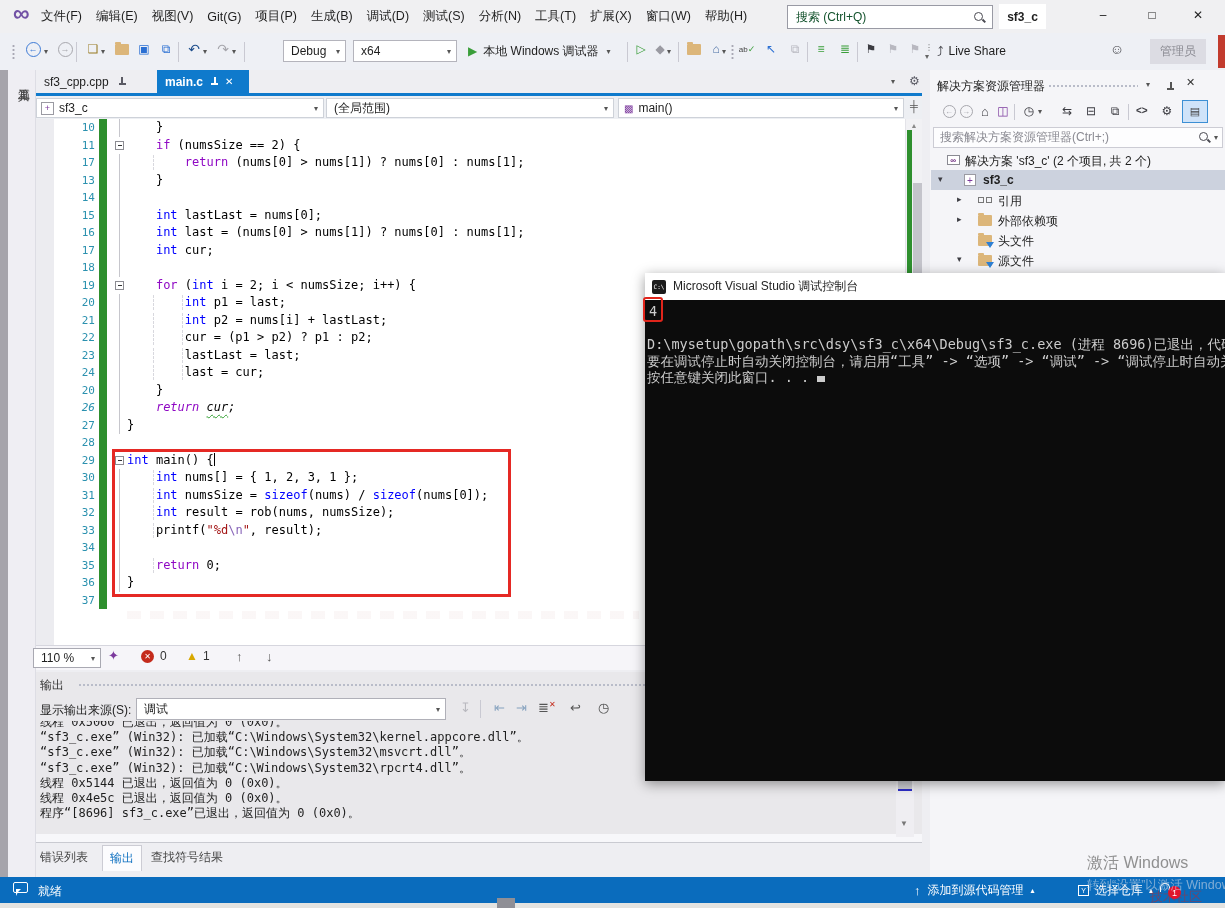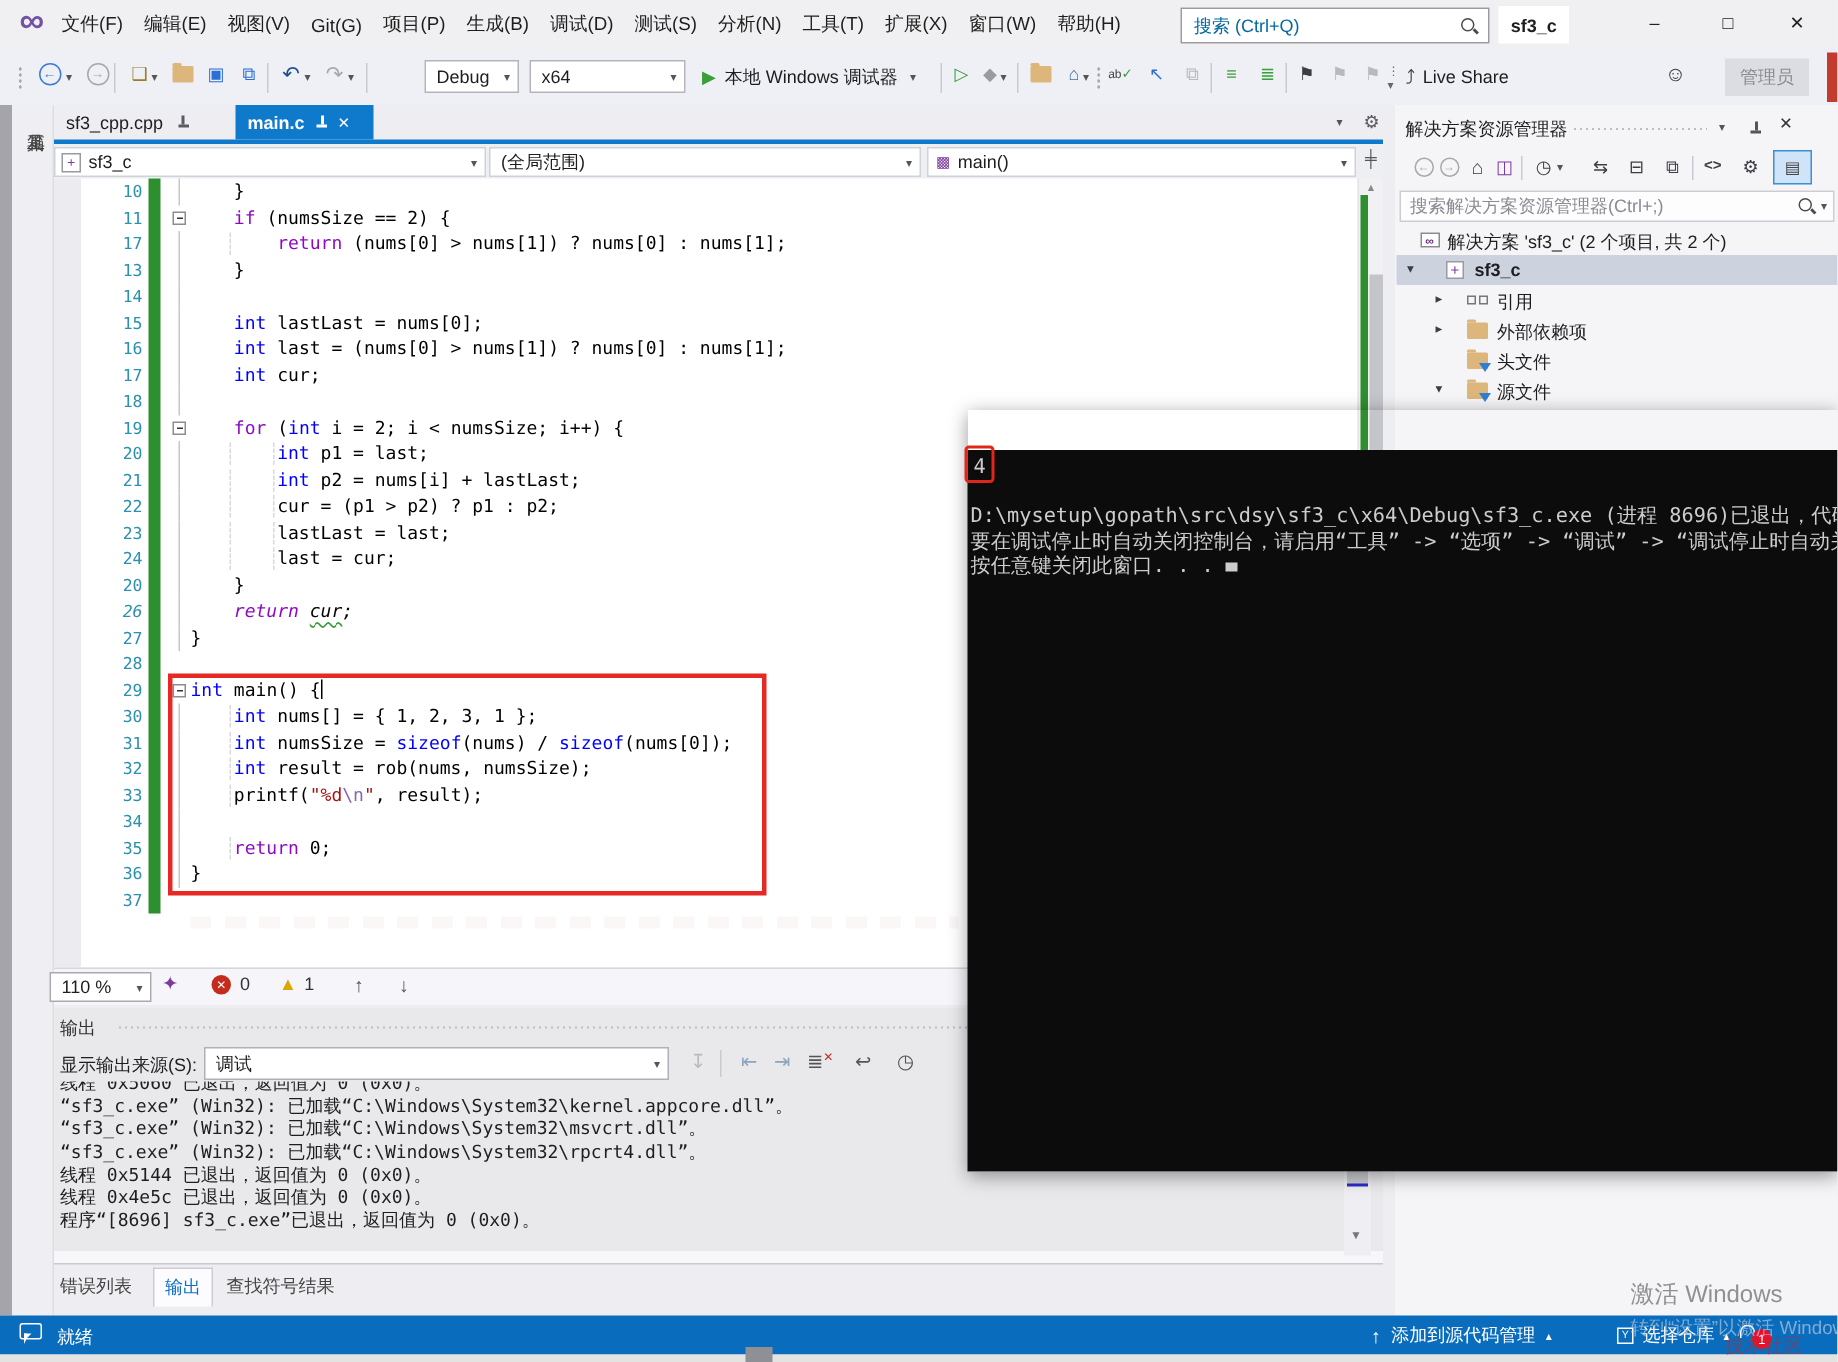--- a/index.html
+++ b/index.html
@@ -63,21 +63,21 @@
         <div class="menu-item">生成(B)</div>
         <div class="menu-item">调试(D)</div>
         <div class="menu-item">测试(S)</div>
         <div class="menu-item">分析(N)</div>
         <div class="menu-item">工具(T)</div>
         <div class="menu-item">扩展(X)</div>
         <div class="menu-item">窗口(W)</div>
         <div class="menu-item">帮助(H)</div>
       </div>
     <div class="abs" style="left:787px;top:5px;width:206px;height:24px;background:#fff;border:1px solid #999aa4;display:flex;align-items:center">
-      <span style="flex:1;padding-left:8px;font-size:12px;color:#0369a1">搜索 (Ctrl+Q)</span>
+      <span style="flex:1;padding-left:8px;font-size:12px;color:#14532d">搜索 (Ctrl+Q)</span>
       <span class="mag" style="margin-right:6px"></span>
     </div>
     <div class="abs" style="left:999px;top:4px;width:47px;height:25px;background:#fff;display:flex;align-items:center;justify-content:center;font-size:12px;font-weight:bold">
         <span>sf3_c</span>
       </div>
     <div class="wbtn" style="left:1096px">–</div>
     <div class="wbtn" style="left:1145px">□</div>
     <div class="wbtn" style="left:1191px">✕</div>
   </div>
 
@@ -512,20 +512,24 @@
     </div>
     <div class="abs" style="left:1160px;top:6px;width:10px;height:9px;border:1.4px solid #fff;border-bottom:none;border-radius:5px 5px 0 0"></div>
     <div class="abs" style="left:1168px;top:9px;width:13px;height:13px;border-radius:50%;background:#e8112d;color:#fff;font-size:9px;display:flex;align-items:center;justify-content:center">
         <span>1</span>
       </div>
   </div>
   <div class="abs" style="left:0;top:903px;width:1225px;height:5px;background:#e3e3e1"></div>
   <div class="abs" style="left:497px;top:898px;width:18px;height:10px;background:#8f8f96"></div>
 
   <div class="abs" style="left:645px;top:273px;width:580px;height:508px;box-shadow:0 3px 12px rgba(0,0,0,.4);z-index:50">
+    <div class="abs" style="left:0;top:0;width:580px;height:27px;background:#fff;display:flex;align-items:center">
+      <span style="margin-left:7px;width:14px;height:14px;background:#1b1b1b;border-radius:2px;color:#fff;font-size:6px;display:inline-flex;align-items:center;justify-content:center;font-family:'DejaVu Sans Mono',monospace">C:\</span>
+      <span style="margin-left:7px;font-size:12px;color:#1e1e1e">Microsoft Visual Studio 调试控制台</span>
+    </div>
     <div class="abs" id="console-body" style="left:0;top:27px;width:580px;height:481px;background:#0c0c0c;overflow:hidden">
         <div class="conline" style="padding-left: 4px; padding-top: 3px;">4</div>
         <div class="conline" style="padding-left: 2px;">&nbsp;</div>
         <div class="conline" style="padding-left: 2px;">D:\mysetup\gopath\src\dsy\sf3_c\x64\Debug\sf3_c.exe (进程 8696)已退出，代码为 0。</div>
         <div class="conline" style="padding-left: 2px;">要在调试停止时自动关闭控制台，请启用“工具” -&gt; “选项” -&gt; “调试” -&gt; “调试停止时自动关闭控制台”。</div>
         <div class="conline" style="padding-left: 2px;">按任意键关闭此窗口. . . <span style="display: inline-block; width: 8px; height: 6px; background: rgb(204, 204, 204);"></span></div>
       </div>
   </div>
   <div class="abs" style="left:643px;top:297px;width:20px;height:25px;border:2.5px solid #e0251b;border-radius:3px;z-index:55"></div>
 

